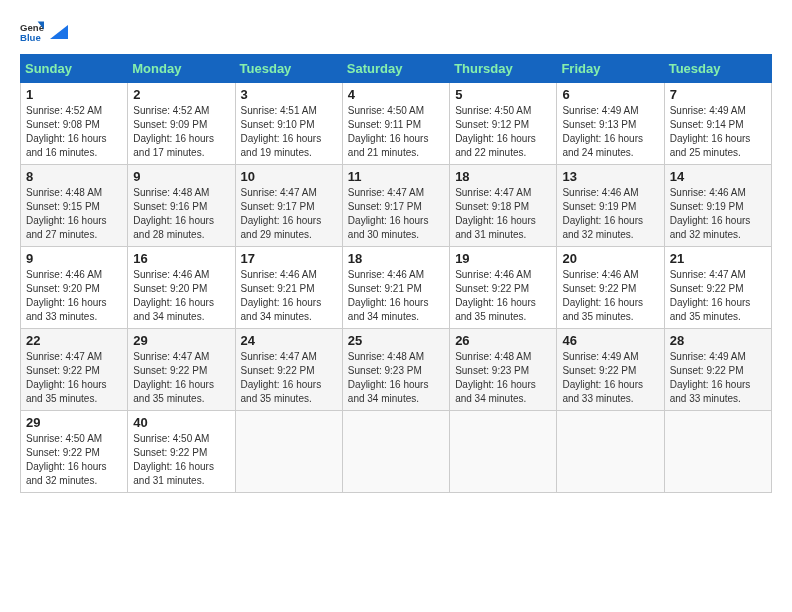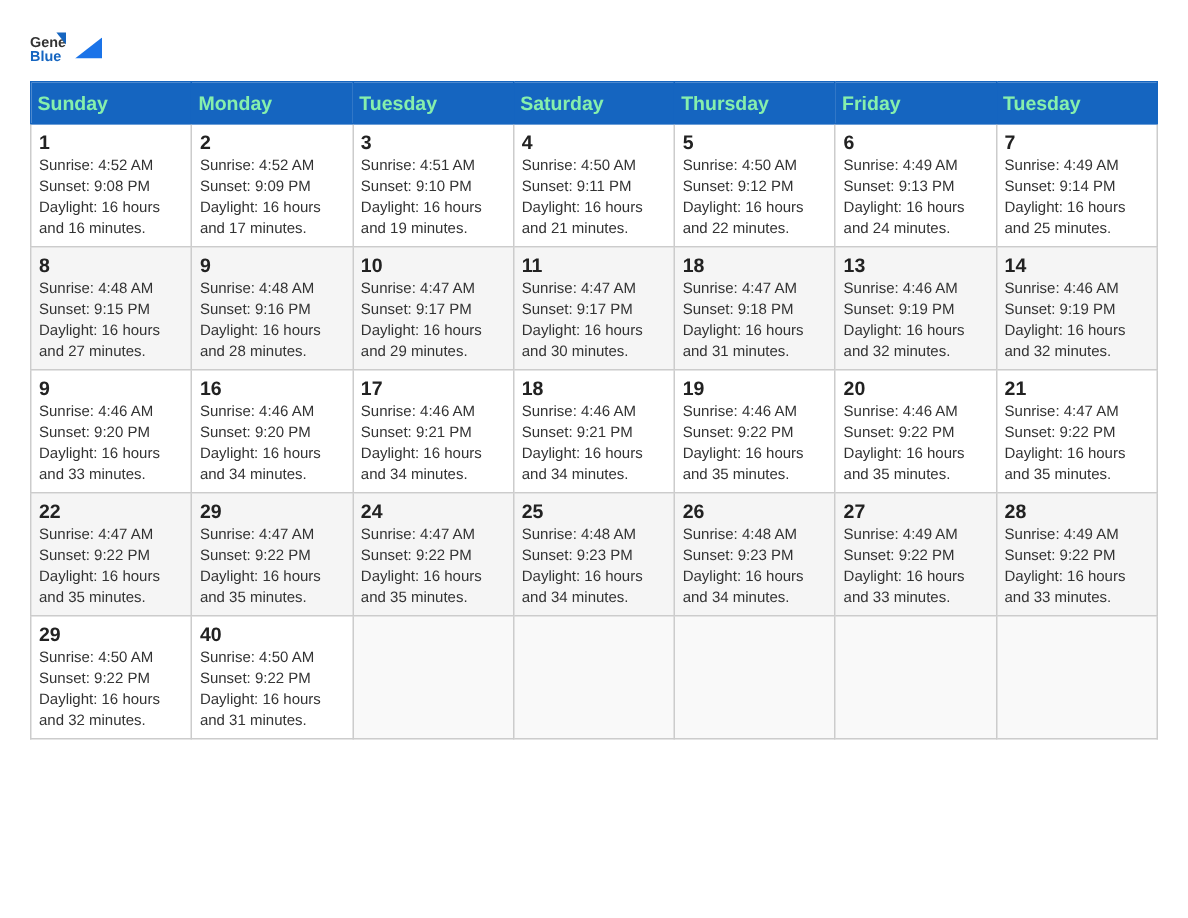--- a/index.html
+++ b/index.html
@@ -331,21 +331,21 @@
       </td>
         <td>
         <span class="day-number">26</span>
         <div class="day-info">
           Sunrise: 4:48 AM<br>
           Sunset: 9:23 PM<br>
           Daylight: 16 hours and 34 minutes.
         </div>
       </td>
         <td>
-        <span class="day-number">27</span>
+        <span class="day-number">46</span>
         <div class="day-info">
           Sunrise: 4:49 AM<br>
           Sunset: 9:22 PM<br>
           Daylight: 16 hours and 33 minutes.
         </div>
       </td>
         <td>
         <span class="day-number">28</span>
         <div class="day-info">
           Sunrise: 4:49 AM<br>

